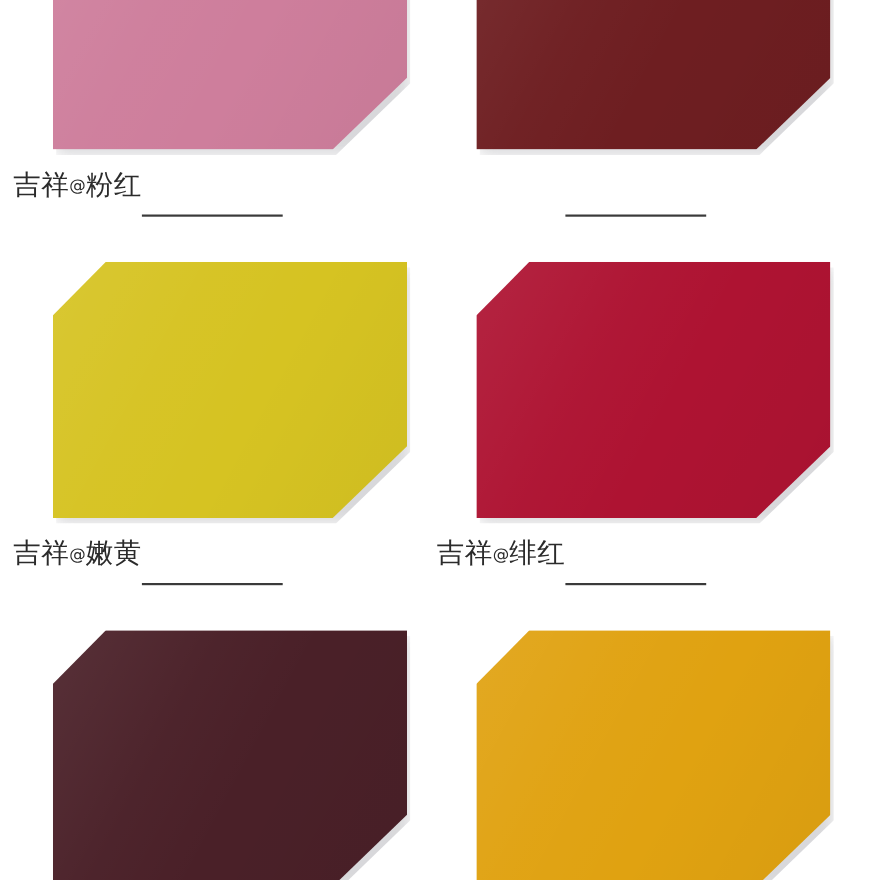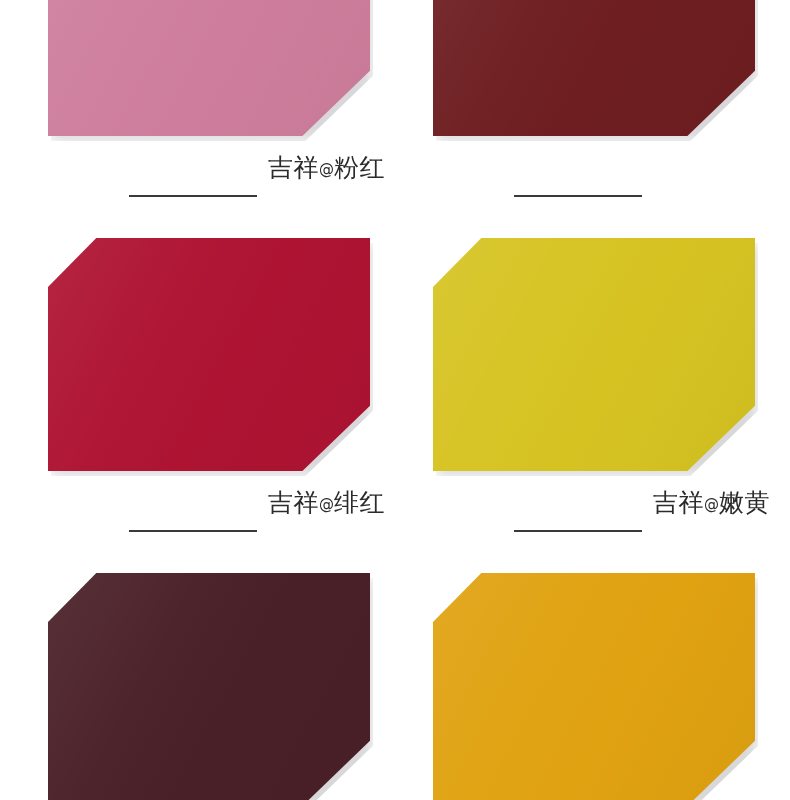--- a/index.html
+++ b/index.html
@@ -73,27 +73,28 @@
                 rgba(255,255,255,0.000) 56%,
                 rgba(0,0,0,0.035) 100%);
   }
 
   
   .chip-caption {
     position: absolute;
     left: 0;
     top: 248px;
     width: 385px;
-    text-align: right;
+    text-align: left;
     font-size: 25px;
     line-height: 34px;
     color: #2b2b2b;
     letter-spacing: 0.5px;
     white-space: nowrap;
     font-family: "DejaVu Sans", "Liberation Sans", sans-serif;
+    padding-left: 12px;
   }
   .chip-caption .at {
     font-size: 15px;
     vertical-align: 2px;
     letter-spacing: 0;
   }
   .caption-rule {
     position: absolute;
     top: 292px;
     left: 50%;
@@ -125,36 +126,36 @@
       <div class="chip" style="background-color: rgb(110, 30, 33);">
         <div class="chip-sheen"></div>
       </div>
     </div>
     <div class="caption-rule"></div>
   </div>
 
   <div class="swatch-cell">
     <div class="chip-wrap">
       <div class="chip-shadow"></div>
-      <div class="chip" style="background-color: rgb(174, 19, 50);">
+      <div class="chip" style="background-color: rgb(214, 195, 34);">
         <div class="chip-sheen"></div>
       </div>
     </div>
-    <div class="chip-caption"><span>吉祥</span><span class="at">@</span><span>绯红</span></div>
+    <div class="chip-caption"><span>吉祥</span><span class="at">@</span><span>嫩黄</span></div>
     <div class="caption-rule"></div>
   </div>
 
   <div class="swatch-cell">
     <div class="chip-wrap">
       <div class="chip-shadow"></div>
-      <div class="chip" style="background-color: rgb(214, 195, 34);">
+      <div class="chip" style="background-color: rgb(174, 19, 50);">
         <div class="chip-sheen"></div>
       </div>
     </div>
-    <div class="chip-caption"><span>吉祥</span><span class="at">@</span><span>嫩黄</span></div>
+    <div class="chip-caption"><span>吉祥</span><span class="at">@</span><span>绯红</span></div>
     <div class="caption-rule"></div>
   </div>
 
   <div class="swatch-cell">
     <div class="chip-wrap">
       <div class="chip-shadow"></div>
       <div class="chip" style="background-color: rgb(74, 32, 40);">
         <div class="chip-sheen"></div>
       </div>
     </div>

